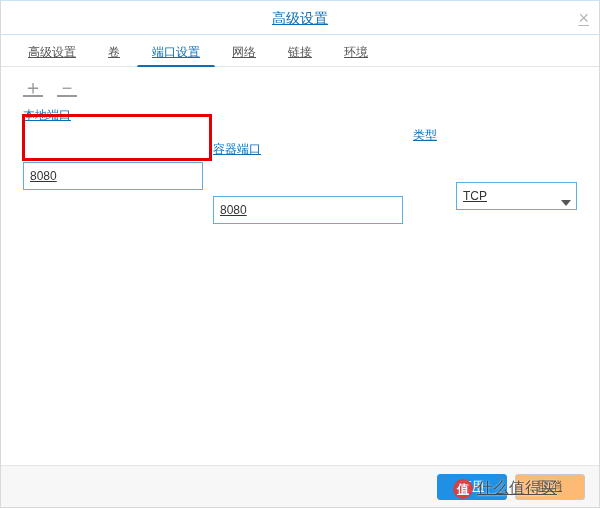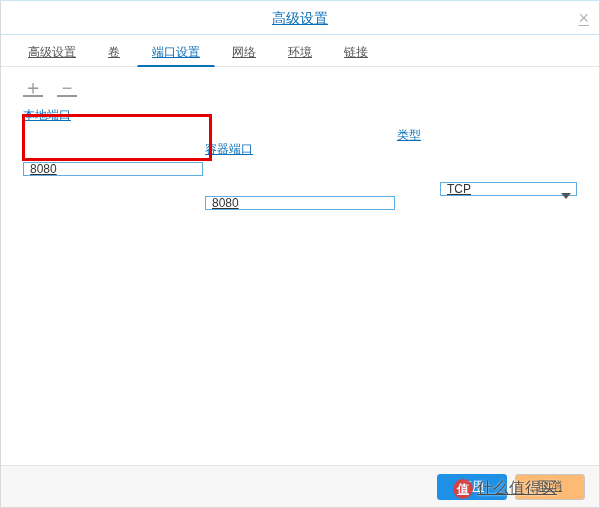--- a/index.html
+++ b/index.html
@@ -66,34 +66,34 @@
     gap: 14px;
     padding: 10px 22px 6px 22px;
     color: #999;
     font-size: 20px;
     font-weight: 300;
   }
   .toolbar span { cursor: pointer; line-height: 1; }
   .row-head, .row-body {
     display: flex;
     padding: 0 22px;
-    gap: 2px;
+    gap: 10px;
   }
   .col-local { flex: 0 0 180px; }
   .col-container { flex: 0 0 190px; margin-top: 34px; }
   .col-type { flex: 1; margin-top: 20px; }
   .row-head {
     color: #0b6fb8;
     font-size: 12px;
     margin-top: 4px;
     margin-bottom: 4px;
   }
   .row-body .inp {
     border: 1px solid #5daee2;
-    height: 14px;
+    height: 28px;
     padding: 2px 6px;
     font-size: 12px;
     color: #333;
     width: 100%;
     background: #fff;
   }
   .select-wrap {
     position: relative;
     padding-left: 43px;
   }
@@ -193,22 +193,22 @@
   <div class="titlebar">
     <span>高级设置</span>
     <span class="close-x">×</span>
   </div>
 
   <div class="tabs">
     <div class="tab">高级设置</div>
     <div class="tab">卷</div>
     <div class="tab active">端口设置</div>
     <div class="tab">网络</div>
+    <div class="tab">链接</div>
     <div class="tab">环境</div>
-    <div class="tab">链接</div>
   </div>
 
   <div class="toolbar">
     <span>＋</span>
     <span>－</span>
   </div>
 
   <div class="row-head">
     <div class="col-local">本地端口</div>
     <div class="col-container">容器端口</div>

